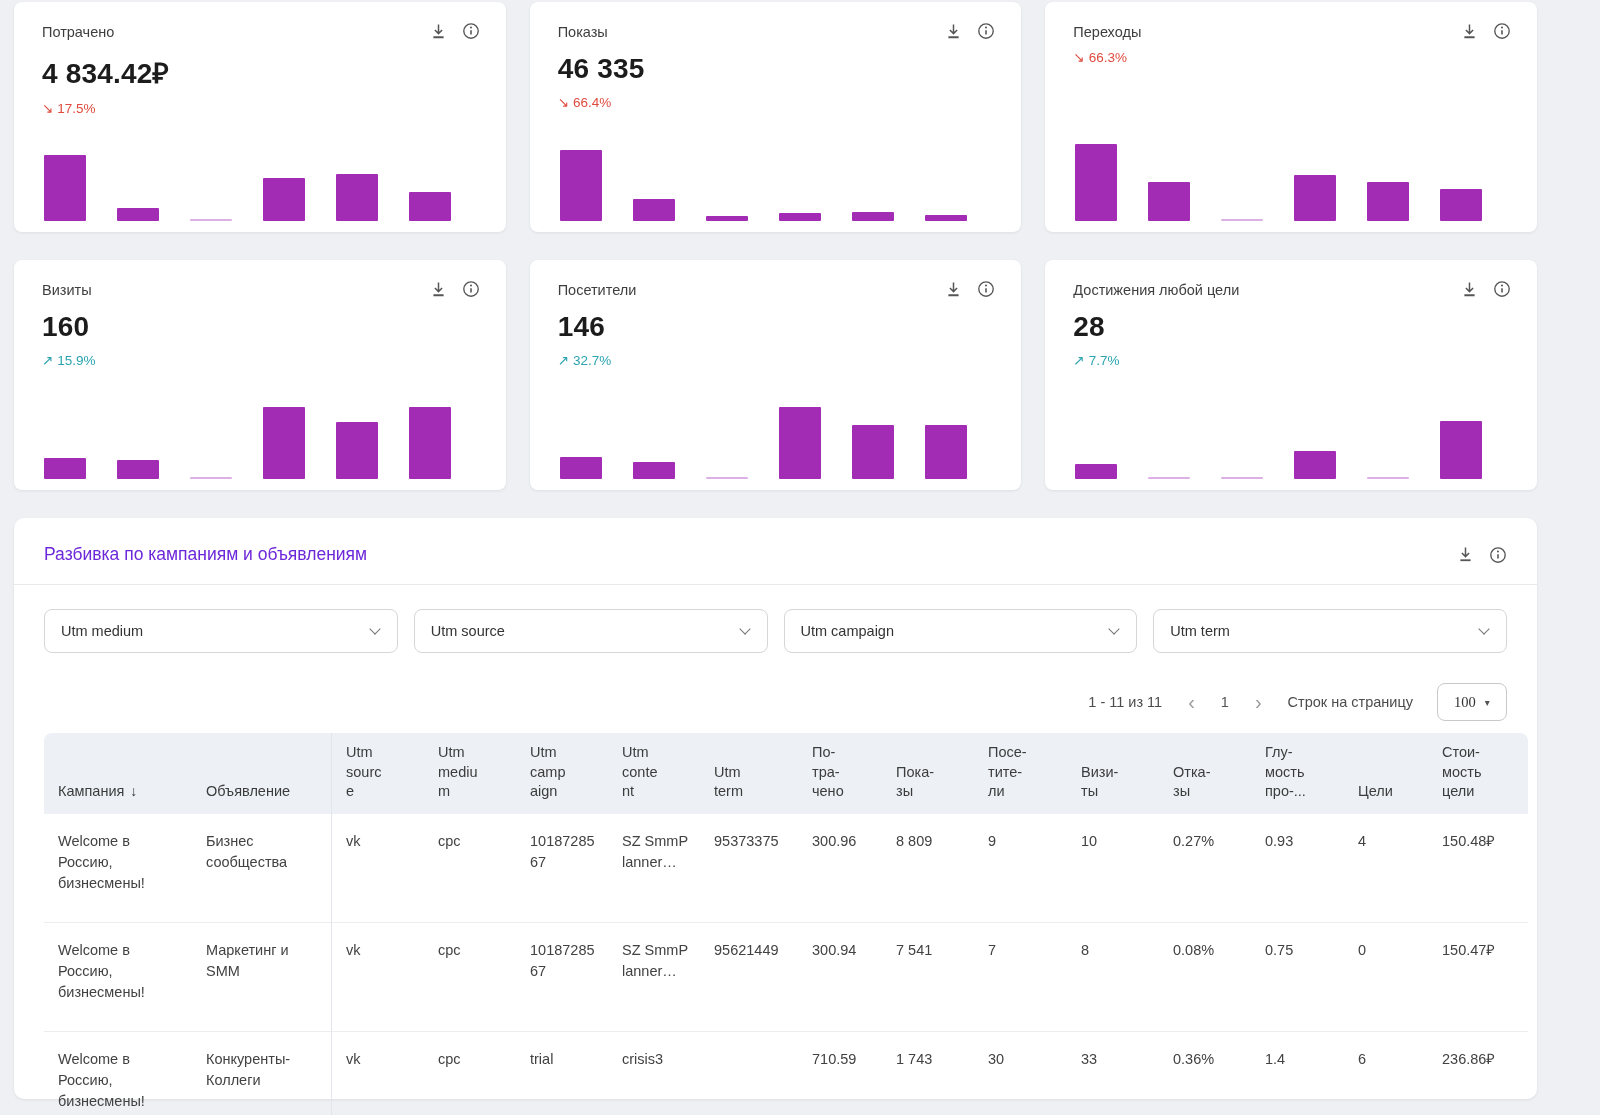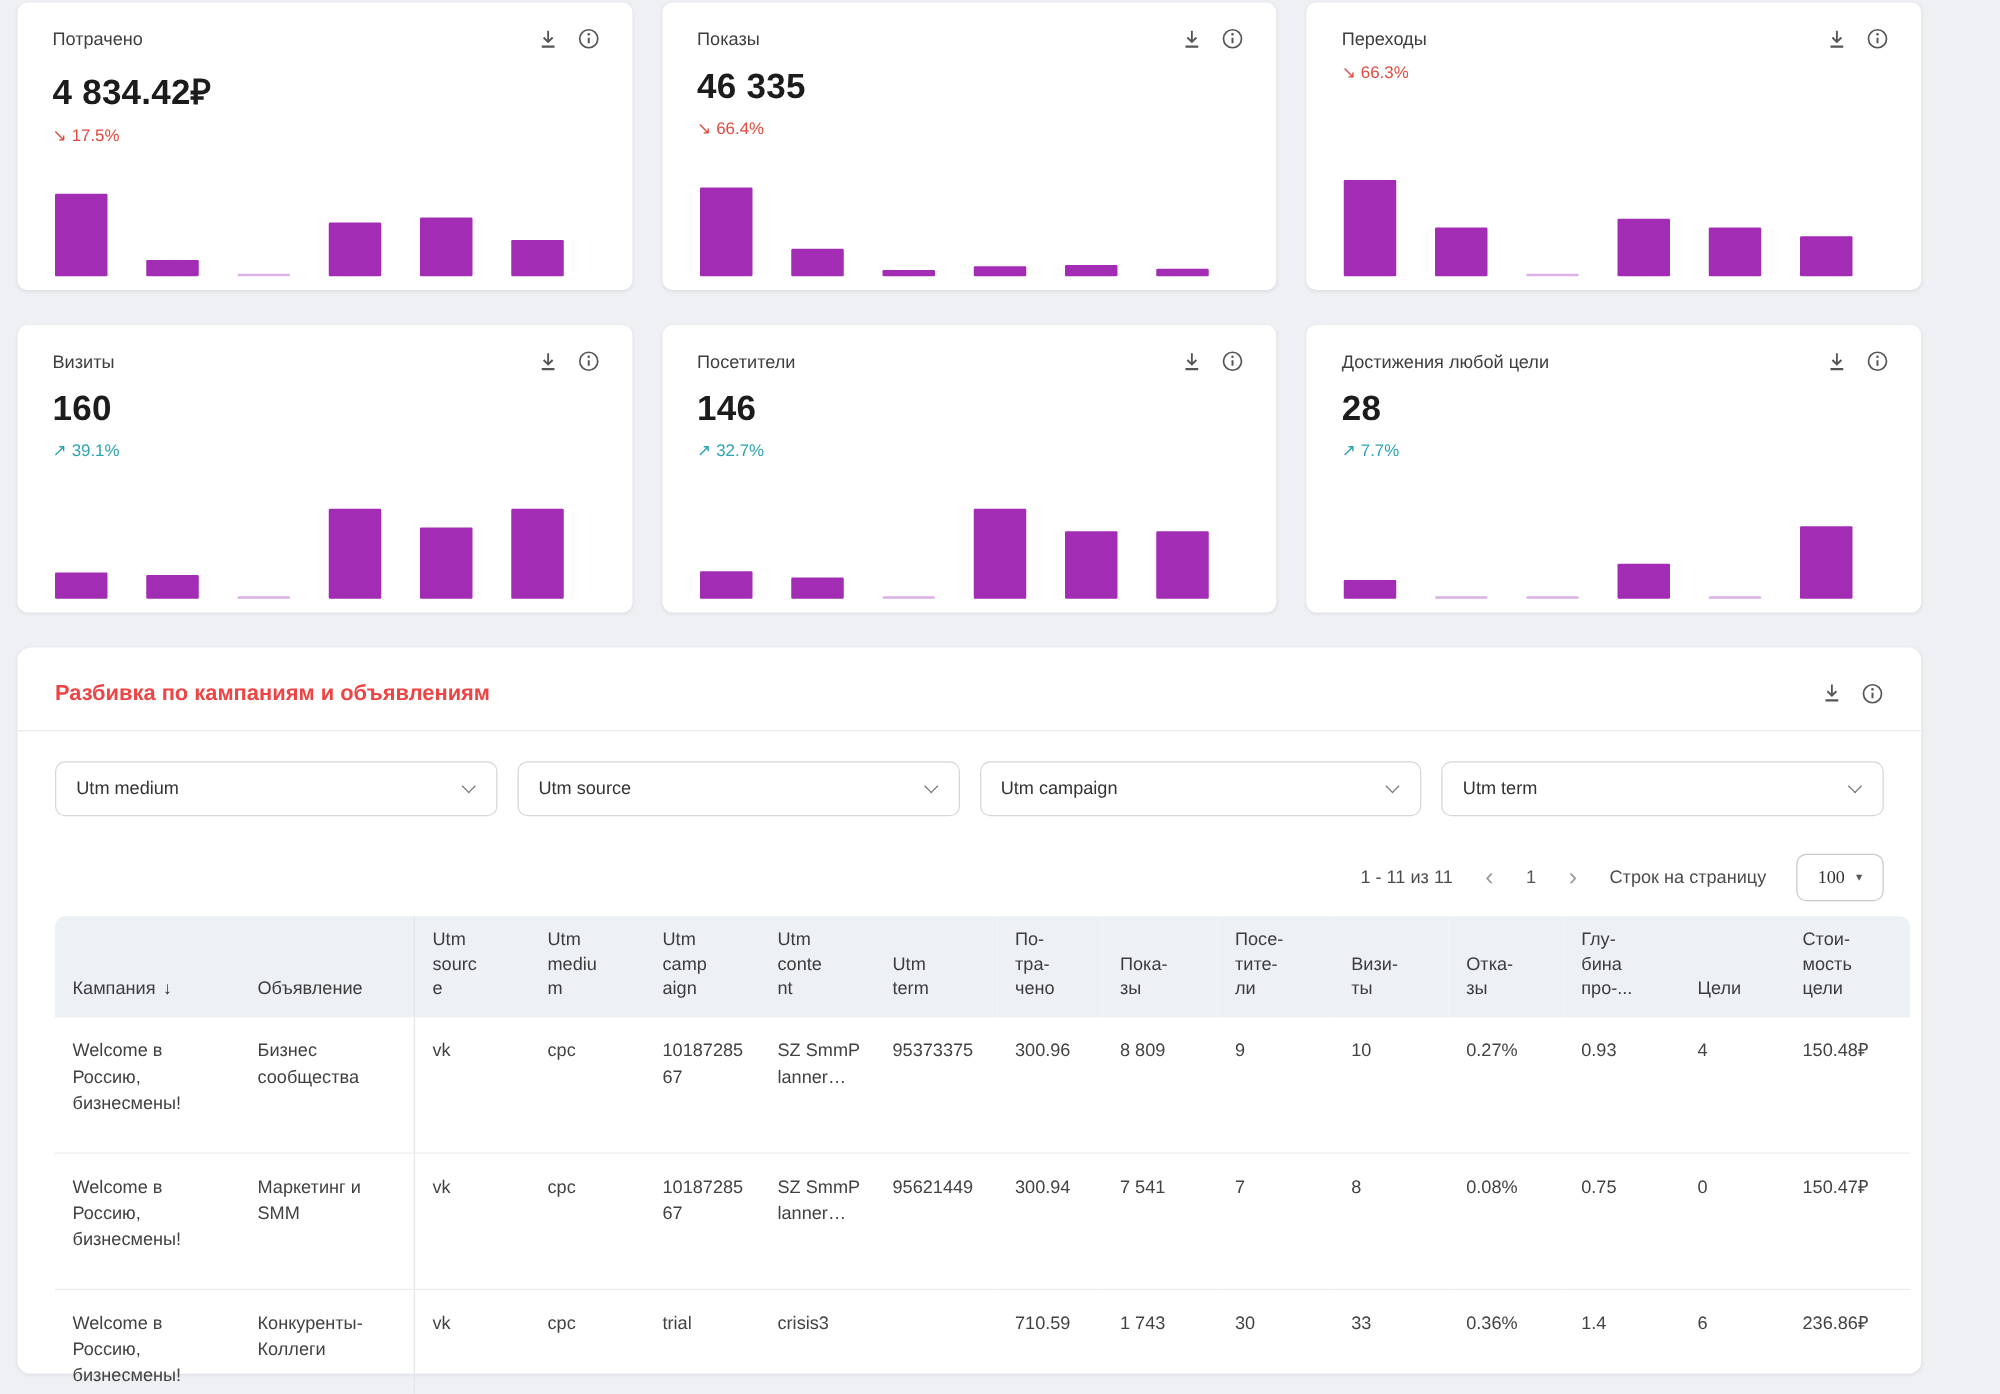--- a/index.html
+++ b/index.html
@@ -30,21 +30,21 @@
   }
   .bar { width: 42px; background: #a32cb5; border-radius: 1px; }
   .bar.flat { background: #dcb0e4; }
 
   
   .panel {
     position: relative; background: #fff; border-radius: 10px; margin-top: 28px;
     height: 581px; padding: 0 30px; box-shadow: 0 1px 3px rgba(30,40,60,.08);
   }
   .panel-head { display: flex; align-items: center; justify-content: space-between; padding-top: 26px; }
-  .panel-title { font-size: 17.5px; font-weight: 700; color: #ef4444; }
+  .panel-title { font-size: 17.5px; font-weight: 400; color: #6d28d9; }
   .panel-head .card-icons { position: static; }
   .panel-divider { height: 1px; background: #e8e9eb; margin: 19px -30px 0 -30px; }
 
   .filters { display: flex; gap: 16px; margin-top: 24px; }
   .filter {
     flex: 1; height: 44px; border: 1px solid #d6d6d6; border-radius: 8px;
     display: flex; align-items: center; justify-content: space-between;
     padding: 0 18px 0 16px; font-size: 14.5px; color: #333; cursor: pointer; background: #fff;
   }
   .chev { width: 8px; height: 8px; border-right: 1.6px solid #777; border-bottom: 1.6px solid #777;
@@ -197,21 +197,21 @@
             <svg class="icon" width="18" height="18" viewBox="0 0 16 16">
               <circle cx="8" cy="8" r="6.4" stroke="#555" fill="none" stroke-width="1.2"></circle>
               <line x1="8" y1="7.3" x2="8" y2="11.2" stroke="#555" stroke-width="1.4"></line>
               <circle cx="8" cy="4.8" r="0.9" fill="#555"></circle>
             </svg>
           </span>
       </div>
       <div class="kpi-value">160</div>
       <div class="kpi-delta up">
           <span class="d-arrow">↗</span>
-          <span>39.1%</span>
+          <span>15.9%</span>
         </div>
       <div class="kpi-chart">
           <div class="bar" style="height: 21px;"></div>
           <div class="bar" style="height: 19px;"></div>
           <div class="bar flat" style="height: 2px;"></div>
           <div class="bar" style="height: 72px;"></div>
           <div class="bar" style="height: 57px;"></div>
           <div class="bar" style="height: 72px;"></div>
         </div>
     </div>
@@ -375,21 +375,21 @@
             <th>Пока-
 зы</th>
             <th>Посе-
 тите-
 ли</th>
             <th>Визи-
 ты</th>
             <th>Отка-
 зы</th>
             <th>Глу-
-бина
+мость
 про-...</th>
             <th>Цели</th>
             <th>Стои-
 мость
 цели</th>
           </tr>
         </thead>
       <tbody id="tbody">
           <tr>
             <td class="text">Welcome в Россию, бизнесмены!</td>

